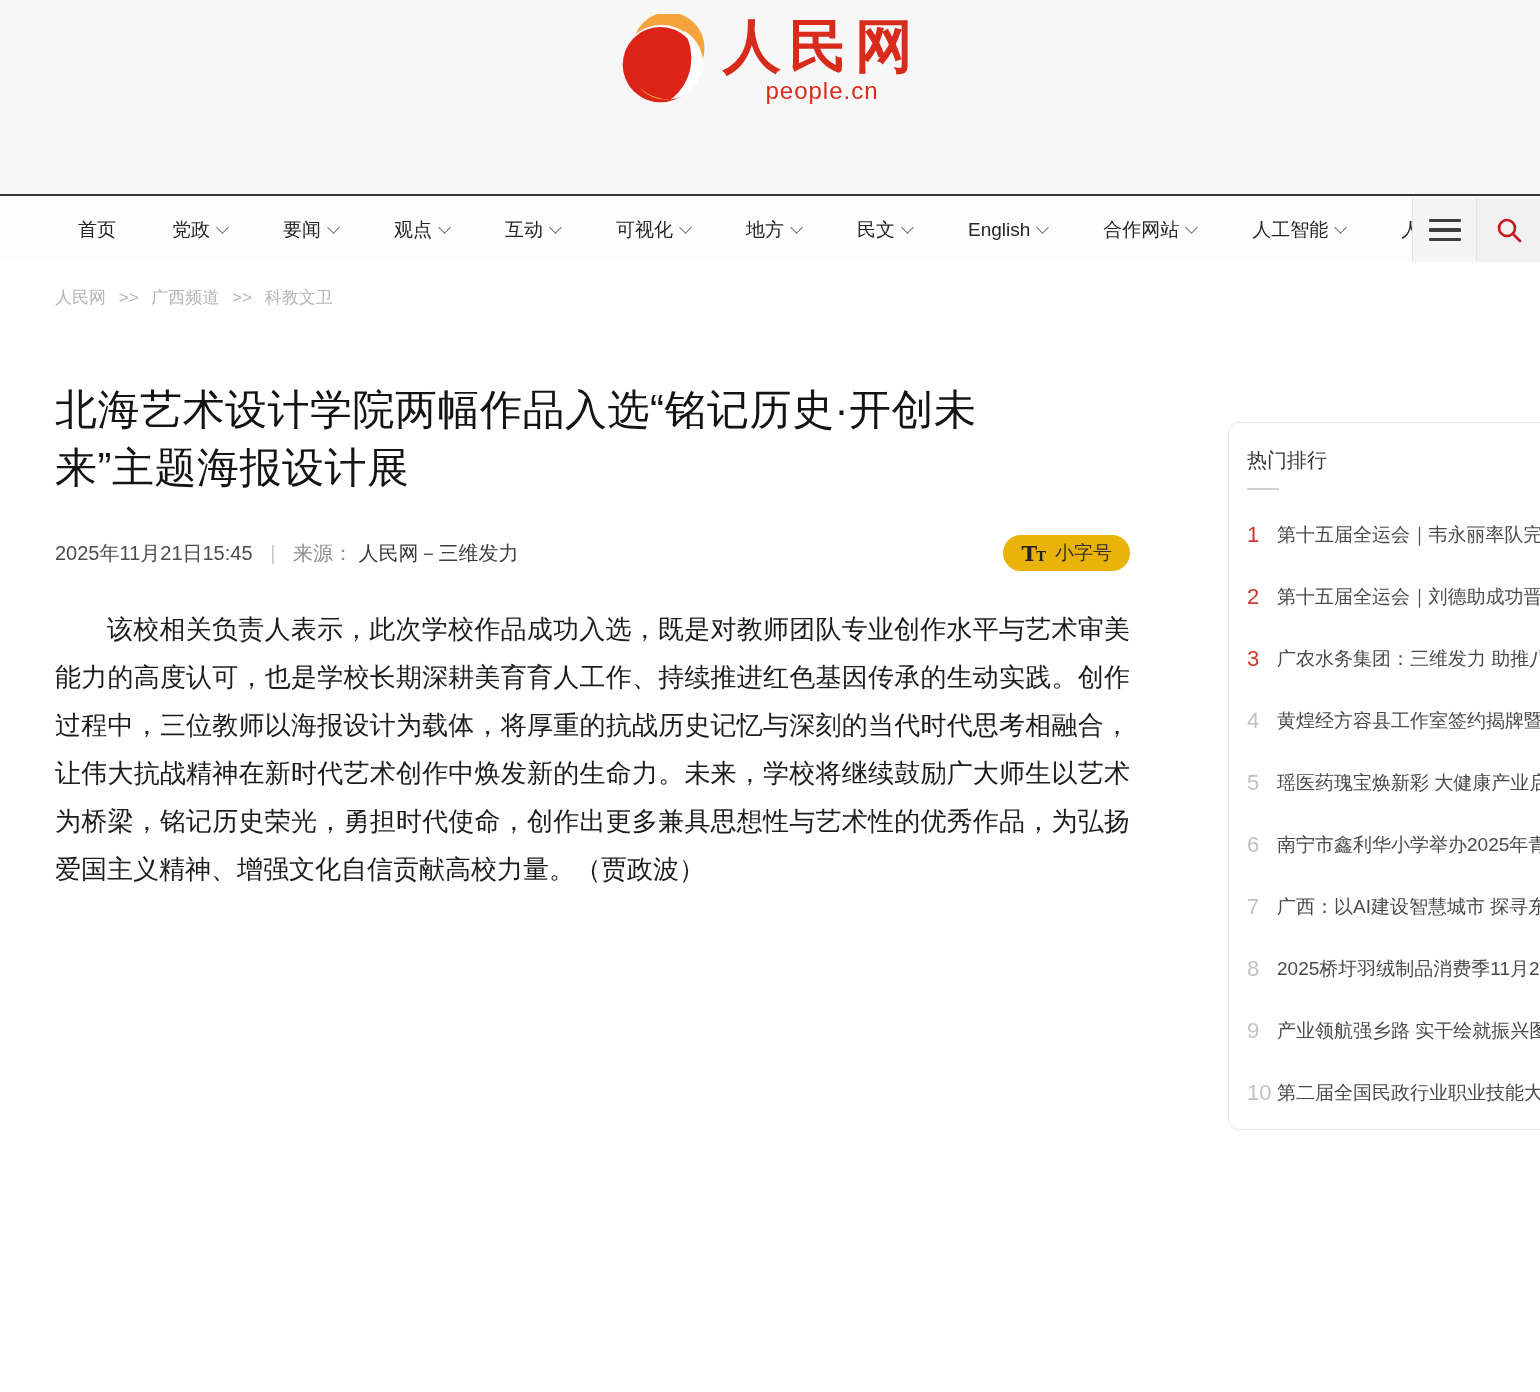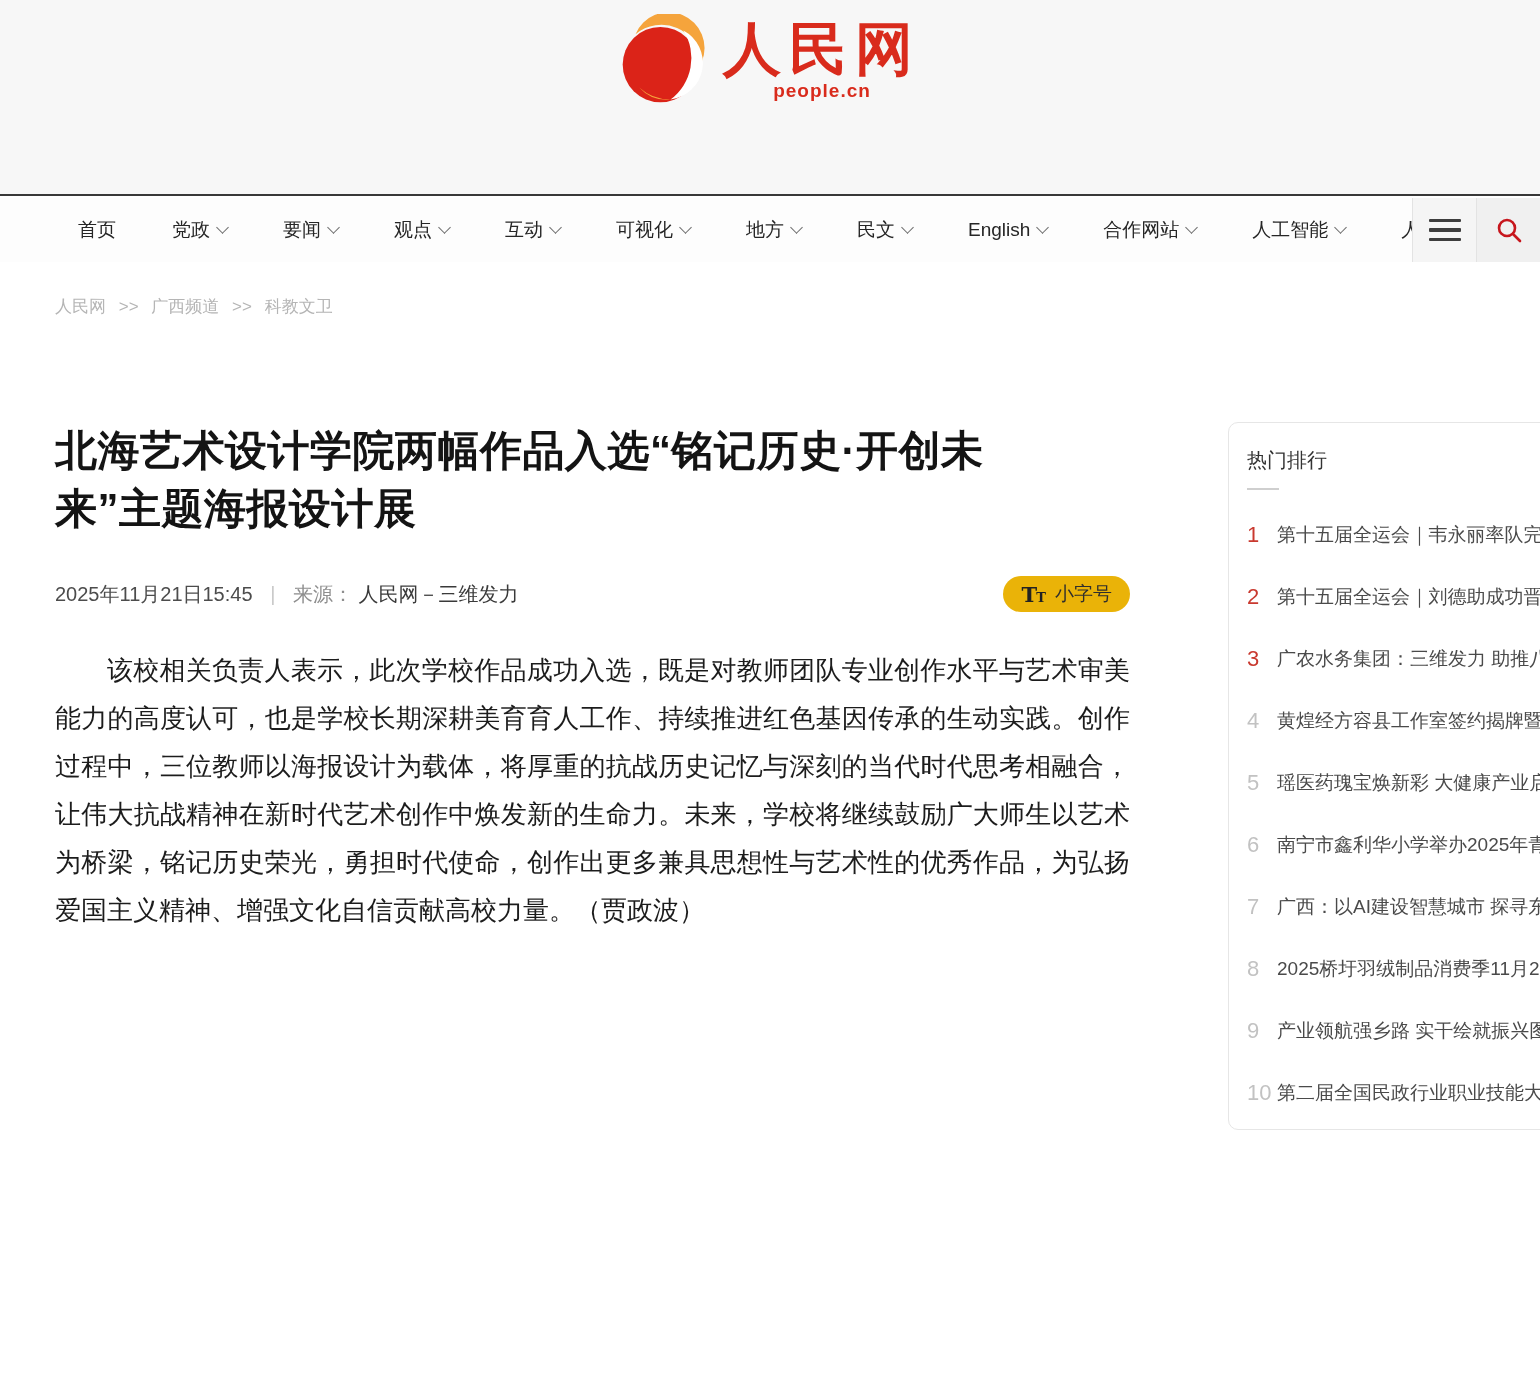--- a/index.html
+++ b/index.html
@@ -7,44 +7,44 @@
     font-family:"Liberation Sans","DejaVu Sans",sans-serif; position:relative; }
 
   
   .site-header{ position:absolute; left:0; top:0; width:1540px; height:196px;
     background:#f7f7f7; border-bottom:2px solid #383838;
     display:flex; align-items:flex-start; justify-content:center; }
   .logo{ display:flex; align-items:center; gap:12px; margin-top:14px; text-decoration:none; }
   .logo-text{ display:flex; flex-direction:column; align-items:center; }
   .logo-cn{ color:#d92b1c; font-size:58px; font-weight:700; letter-spacing:8px;
     font-family:"DejaVu Serif","Liberation Serif",serif; line-height:1.1; }
-  .logo-en{ color:#d92b1c; font-size:19px; font-weight:700; letter-spacing:1px; margin-top:-2px; }
+  .logo-en{ color:#d92b1c; font-size:24px; font-weight:400; letter-spacing:1px; margin-top:-2px; }
 
   
   .navbar{ position:absolute; left:0; top:198px; width:1540px; height:64px;
     background:#fdfdfd; display:flex; align-items:center; }
   .nav-links{ display:flex; align-items:center; gap:33px; padding-left:55px; white-space:nowrap; }
   .nav-item{ font-size:19px; color:#262626; text-decoration:none; display:inline-flex; align-items:center;margin-left:23px; }
   .chev{ width:9px; height:9px; border-right:1.6px solid #6b6b6b; border-bottom:1.6px solid #6b6b6b;
     transform:rotate(45deg); display:inline-block; margin-left:8px; margin-top:-6px; }
   .nav-right{ position:absolute; right:0; top:0; height:64px; display:flex; }
   .nav-cell{ width:64px; height:64px; display:flex; align-items:center; justify-content:center;
     border-left:1px solid #e3e3e3; background:#f5f5f5; cursor:pointer; }
   .nav-cell.search{ background:#f0f0f0; }
   .burger{ width:32px; display:flex; flex-direction:column; gap:6px; }
   .burger span{ display:block; height:3.5px; background:#3d3d3d; border-radius:1px; }
 
   
   .content{ position:absolute; left:55px; top:262px; width:1075px; }
-  .breadcrumb{ margin-top:33px; font-size:17px; color:#b5b5b5; }
+  .breadcrumb{ margin-top:24px; font-size:17px; color:#b5b5b5; }
   .breadcrumb a{ color:#b5b5b5; text-decoration:none; }
   .crumb-sep{ margin:0 8px; }
 
-  .article-title{ margin-top:104px; width:1005px; font-size:42px; line-height:58px;
-    font-weight:700; color:#141414; letter-spacing:0.5px; }
+  .article-title{ margin-top:72px; width:1005px; font-size:42px; line-height:58px;
+    font-weight:400; color:#141414; letter-spacing:0.5px; }
 
   .meta-row{ margin-top:38px; display:flex; align-items:center; justify-content:space-between; }
   .meta-left{ font-size:20px; color:#4c4c4c; }
   .meta-div{ color:#c9c9c9; margin:0 12px; }
   .meta-src-label{ color:#8e8e8e;font-family:Liberation Serif, serif; }
   .meta-src{ color:#3a3a3a; text-decoration:none; }
   .fontsize-btn{ display:inline-flex; align-items:center; gap:9px; background:#eab308;
     border:none; border-radius:18px; height:36px; padding:0 18px; cursor:pointer;
     font-size:19px; color:#2e2e2e; }
   .fs-ico{ font-family:"DejaVu Serif","Liberation Serif",serif; font-weight:700; color:#222; }

